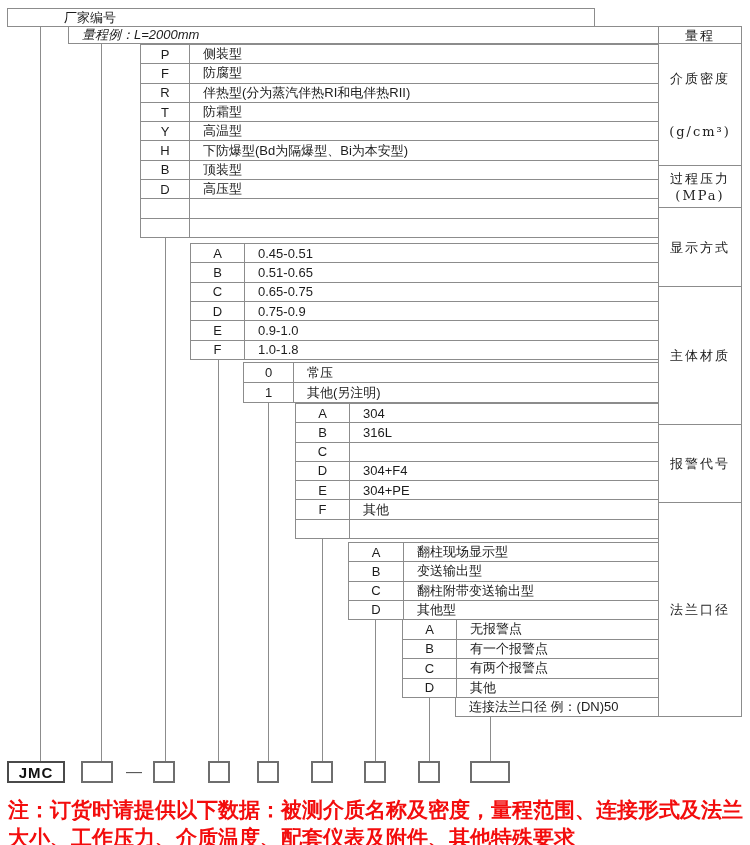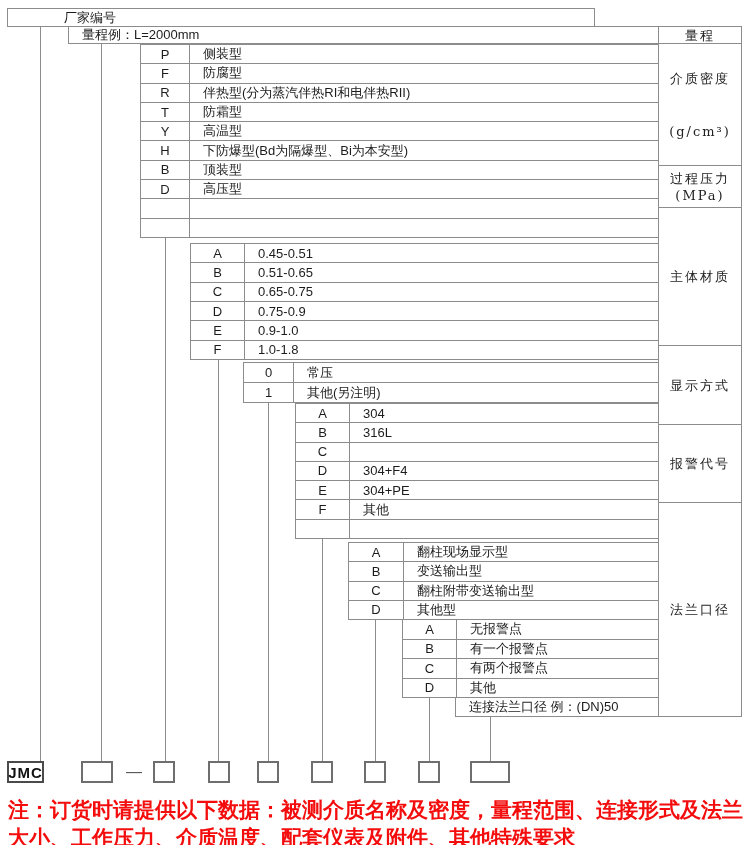--- a/index.html
+++ b/index.html
@@ -36,21 +36,21 @@
         font-family:"Liberation Sans","DejaVu Sans",sans-serif;}
 </style>
 </head>
 <body>
 
 <div class="abs hbox" id="factory-box" style="left:7px;top:8px;width:588px;height:19px;">
   <span style="padding-left:56px;">厂家编号</span>
 </div>
 
 <div class="abs hbox" id="range-row" style="left:68px;top:26px;width:590px;height:18px;border-right:none;">
-  <span style="padding-left:13px;">量程例：L=2000mm</span>
+  <span style="padding-left:13px;font-style:italic;">量程例：L=2000mm</span>
 </div>
 
 <div id="tables">
     <div class="abs sec" style="left: 140px; top: 44px; width: 518px; height: 194px;">
       <div class="row">
         <div class="code" style="width: 48px;">P</div>
         <div class="desc">侧装型</div>
       </div>
       <div class="row">
         <div class="code" style="width: 48px;">F</div>
@@ -202,25 +202,25 @@
       <div>量程</div>
     </div>
     <div class="lcell" style="height: 122px; gap: 36px;">
       <div>介质密度</div>
       <div>(g/cm³)</div>
     </div>
     <div class="lcell" style="height: 42px; text-align: center;">
       <div>过程压力</div>
       <div>(MPa)</div>
     </div>
+    <div class="lcell" style="height: 79px;">
+      <div>显示方式</div>
+    </div>
     <div class="lcell" style="height: 138px;">
       <div>主体材质</div>
-    </div>
-    <div class="lcell" style="height: 79px;">
-      <div>显示方式</div>
     </div>
     <div class="lcell" style="height: 78px;">
       <div>报警代号</div>
     </div>
     <div class="lcell">
       <div>法兰口径</div>
     </div>
   </div>
 
 <div id="lines">
@@ -229,21 +229,21 @@
     <div class="vline" style="left: 165px; top: 238px; height: 523px;"></div>
     <div class="vline" style="left: 218px; top: 360px; height: 401px;"></div>
     <div class="vline" style="left: 268px; top: 403px; height: 358px;"></div>
     <div class="vline" style="left: 322px; top: 539px; height: 222px;"></div>
     <div class="vline" style="left: 375px; top: 620px; height: 141px;"></div>
     <div class="vline" style="left: 429px; top: 698px; height: 63px;"></div>
     <div class="vline" style="left: 490px; top: 717px; height: 44px;"></div>
   </div>
 
 <div id="modelrow">
-  <div class="abs jmcbox" style="left:7px;top:761px;width:37px;height:22px;">
+  <div class="abs jmcbox" style="left:7px;top:761px;width:58px;height:22px;">
     <span>JMC</span>
   </div>
   <div class="abs dash" style="left:116px;top:761px;width:36px;height:21px;">
     <span>—</span>
   </div>
 <div class="bbox" style="left: 81px; top: 761px; width: 32px; height: 22px;"></div>
     <div class="bbox" style="left: 153px; top: 761px; width: 22px; height: 22px;"></div>
     <div class="bbox" style="left: 208px; top: 761px; width: 22px; height: 22px;"></div>
     <div class="bbox" style="left: 257px; top: 761px; width: 22px; height: 22px;"></div>
     <div class="bbox" style="left: 311px; top: 761px; width: 22px; height: 22px;"></div>

